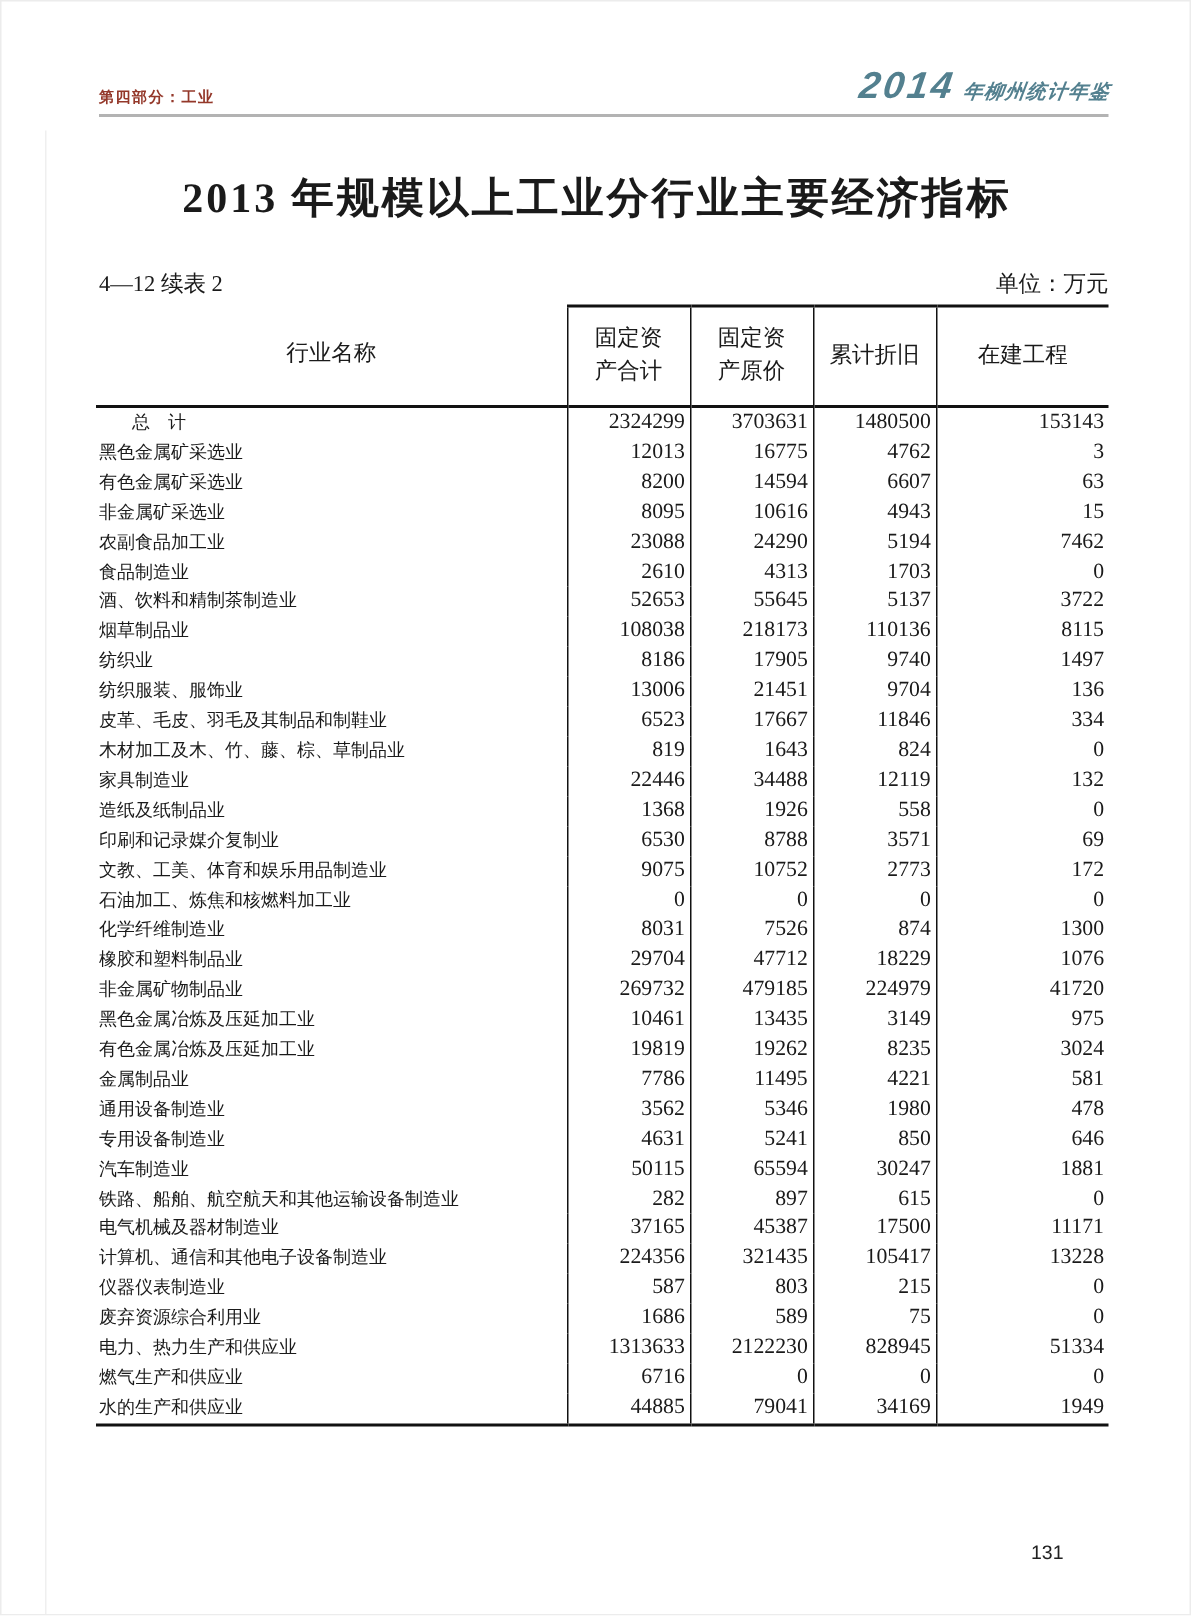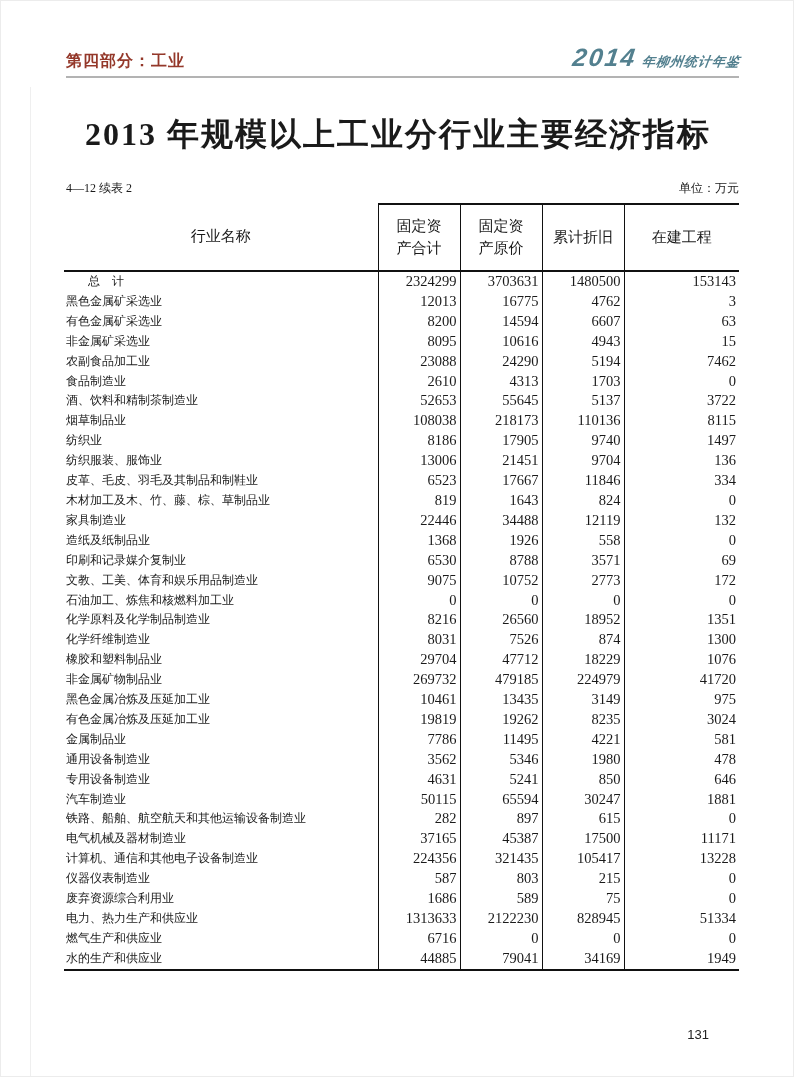--- a/index.html
+++ b/index.html
@@ -19,41 +19,41 @@
   }
   
   .runhead{
     position:absolute;left:65px;top:44px;width:673px;height:27px;
     display:flex;justify-content:space-between;align-items:flex-end;
     border-bottom:2px solid #b3b3b3;
     padding-bottom:4px;box-sizing:content-box;
   }
   .runhead-left{
     font-family:"Liberation Sans","DejaVu Sans",sans-serif;
-    font-weight:bold;font-size:16px;color:#94382a;letter-spacing:1px;
+    font-weight:bold;font-size:10px;color:#94382a;letter-spacing:1px;
   }
   .runhead-right{
     font-family:"Liberation Sans","DejaVu Sans",sans-serif;
     font-weight:bold;font-style:italic;color:#53808f;
     transform:skewX(-8deg);transform-origin:bottom right;
     white-space:nowrap;
   }
   .runhead-right .year{font-size:25px;letter-spacing:2px;}
   .runhead-right .suffix{font-size:13px;letter-spacing:1px;margin-left:6px;}
   
   .doc-title{
     position:absolute;left:0;top:112px;width:794px;
-    text-align:center;font-size:32px;font-weight:bold;
+    text-align:center;font-size:28px;font-weight:bold;
     letter-spacing:2px;
   }
   
   .meta{
     position:absolute;left:65px;top:179px;width:673px;
     display:flex;justify-content:space-between;
-    font-size:12px;
+    font-size:15px;
   }
   
   table.indtable{
     position:absolute;left:63px;top:202px;width:675px;
     border-collapse:collapse;table-layout:fixed;
   }
   col.c-stub{width:314px;}
   col.c-n1,col.c-n2,col.c-n3{width:82px;}
   col.c-n4{width:115px;}
   th{
@@ -237,27 +237,20 @@
     <td class="num">172</td>
   </tr>
         <tr>
     <td class="stub">石油加工、炼焦和核燃料加工业</td>
     <td class="num">0</td>
     <td class="num">0</td>
     <td class="num">0</td>
     <td class="num">0</td>
   </tr>
         <tr>
-    <td class="stub">化学原料及化学制品制造业</td>
-    <td class="num">8216</td>
-    <td class="num">26560</td>
-    <td class="num">18952</td>
-    <td class="num">1351</td>
-  </tr>
-        <tr>
     <td class="stub">化学纤维制造业</td>
     <td class="num">8031</td>
     <td class="num">7526</td>
     <td class="num">874</td>
     <td class="num">1300</td>
   </tr>
         <tr>
     <td class="stub">橡胶和塑料制品业</td>
     <td class="num">29704</td>
     <td class="num">47712</td>

